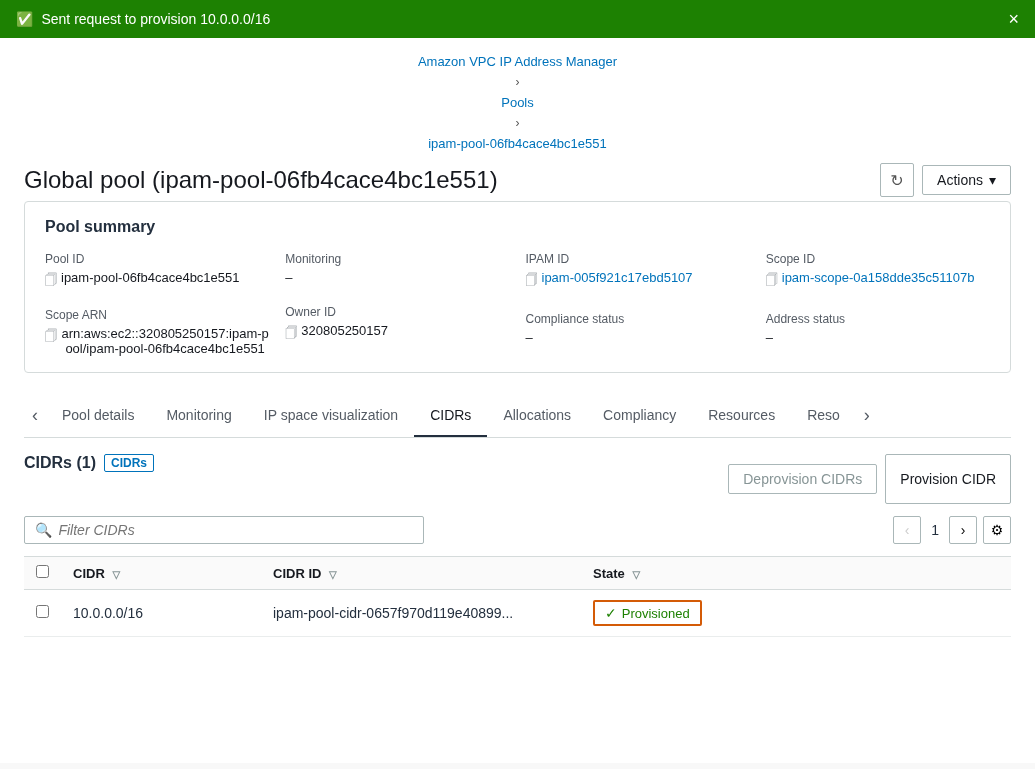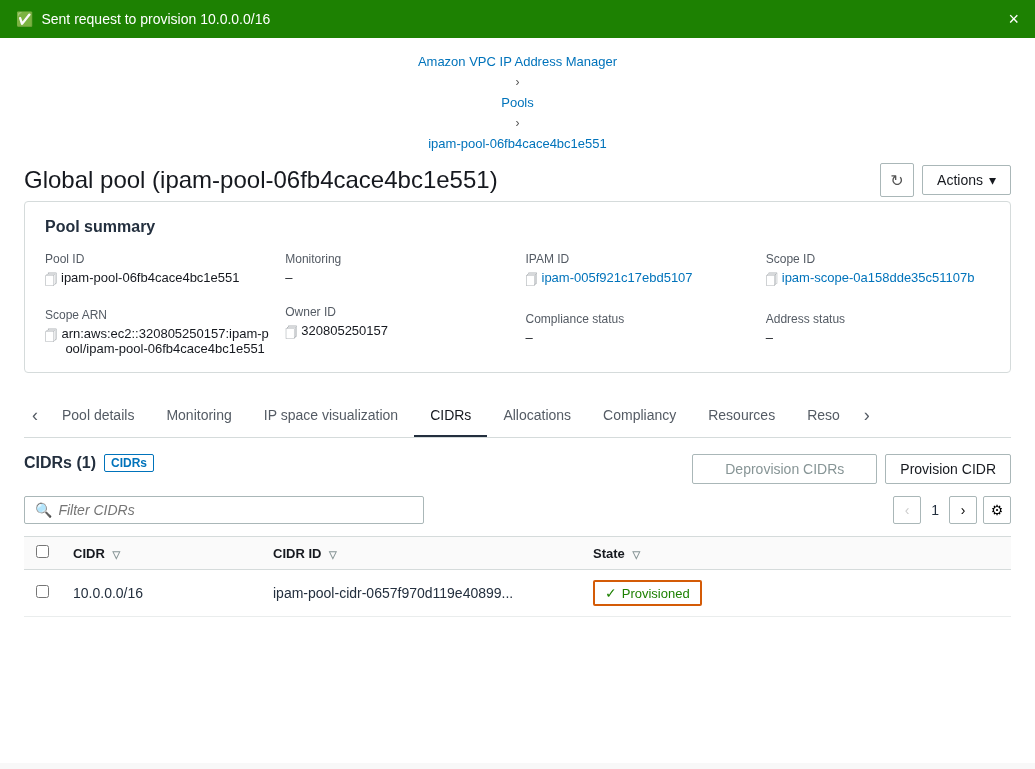--- a/index.html
+++ b/index.html
@@ -80,25 +80,25 @@
     .cidrs-section { background: #fff; padding: 16px 0 0 0; }
     .cidrs-header { display: flex; align-items: flex-start; justify-content: space-between; padding: 0 0 12px 0; }
     .cidrs-title { display: flex; align-items: center; gap: 8px; font-size: 16px; font-weight: 700; }
     .info-badge {
       font-size: 12px; color: #0073bb; cursor: pointer;
       border: 1px solid #0073bb; border-radius: 2px; padding: 1px 6px;
     }
     .cidrs-actions { display: flex; align-items: center; gap: 8px; }
     .btn-secondary {
       border: 1px solid #aab7b8; background: #fff; border-radius: 2px;
-      padding: 6px 32px; cursor: pointer; font-size: 14px; color: #879596;
+      padding: 6px 14px; cursor: pointer; font-size: 14px; color: #879596;
     }
     .btn-primary {
       border: 1px solid #aab7b8; background: #fff; border-radius: 2px;
-      padding: 6px 14px; cursor: pointer; font-size: 14px; color: #16191f; font-weight: 500;
+      padding: 16px 14px; cursor: pointer; font-size: 14px; color: #16191f; font-weight: 500;
     }
 
     
     .filter-bar { display: flex; align-items: center; justify-content: space-between; margin-bottom: 12px; }
     .search-wrapper {
       display: flex; align-items: center; gap: 6px;
       border: 1px solid #aab7b8; border-radius: 2px; padding: 5px 10px;
       background: #fff; width: 400px;
     }
     .search-icon { color: #879596; font-size: 14px; }

